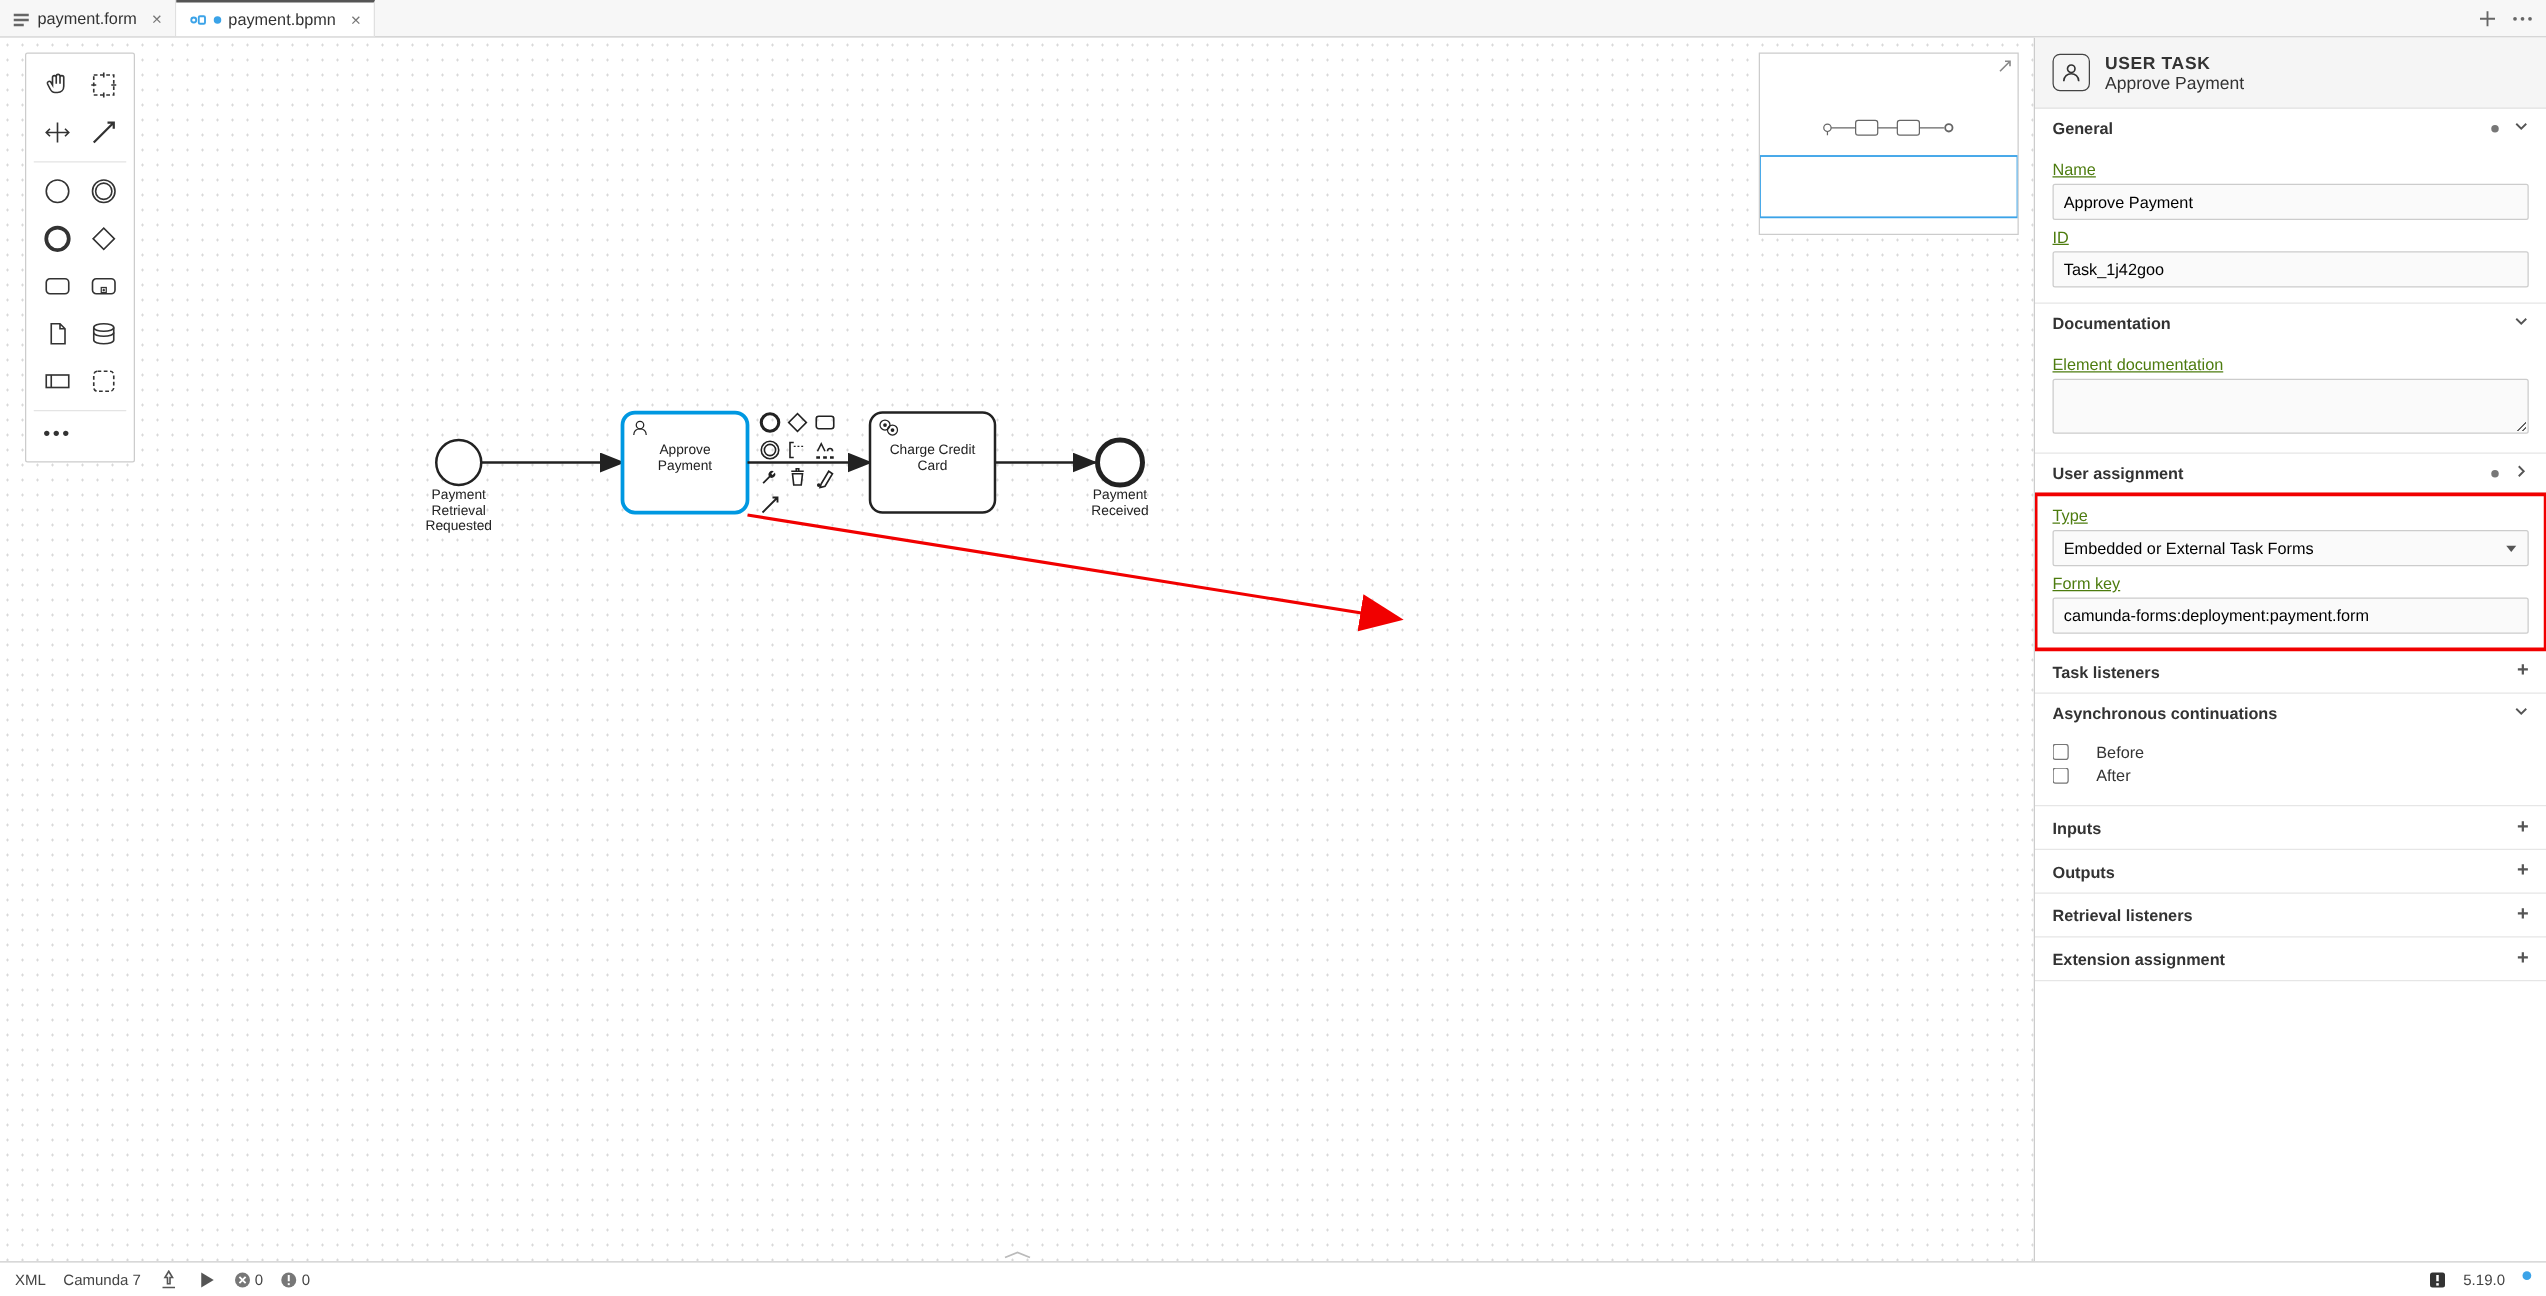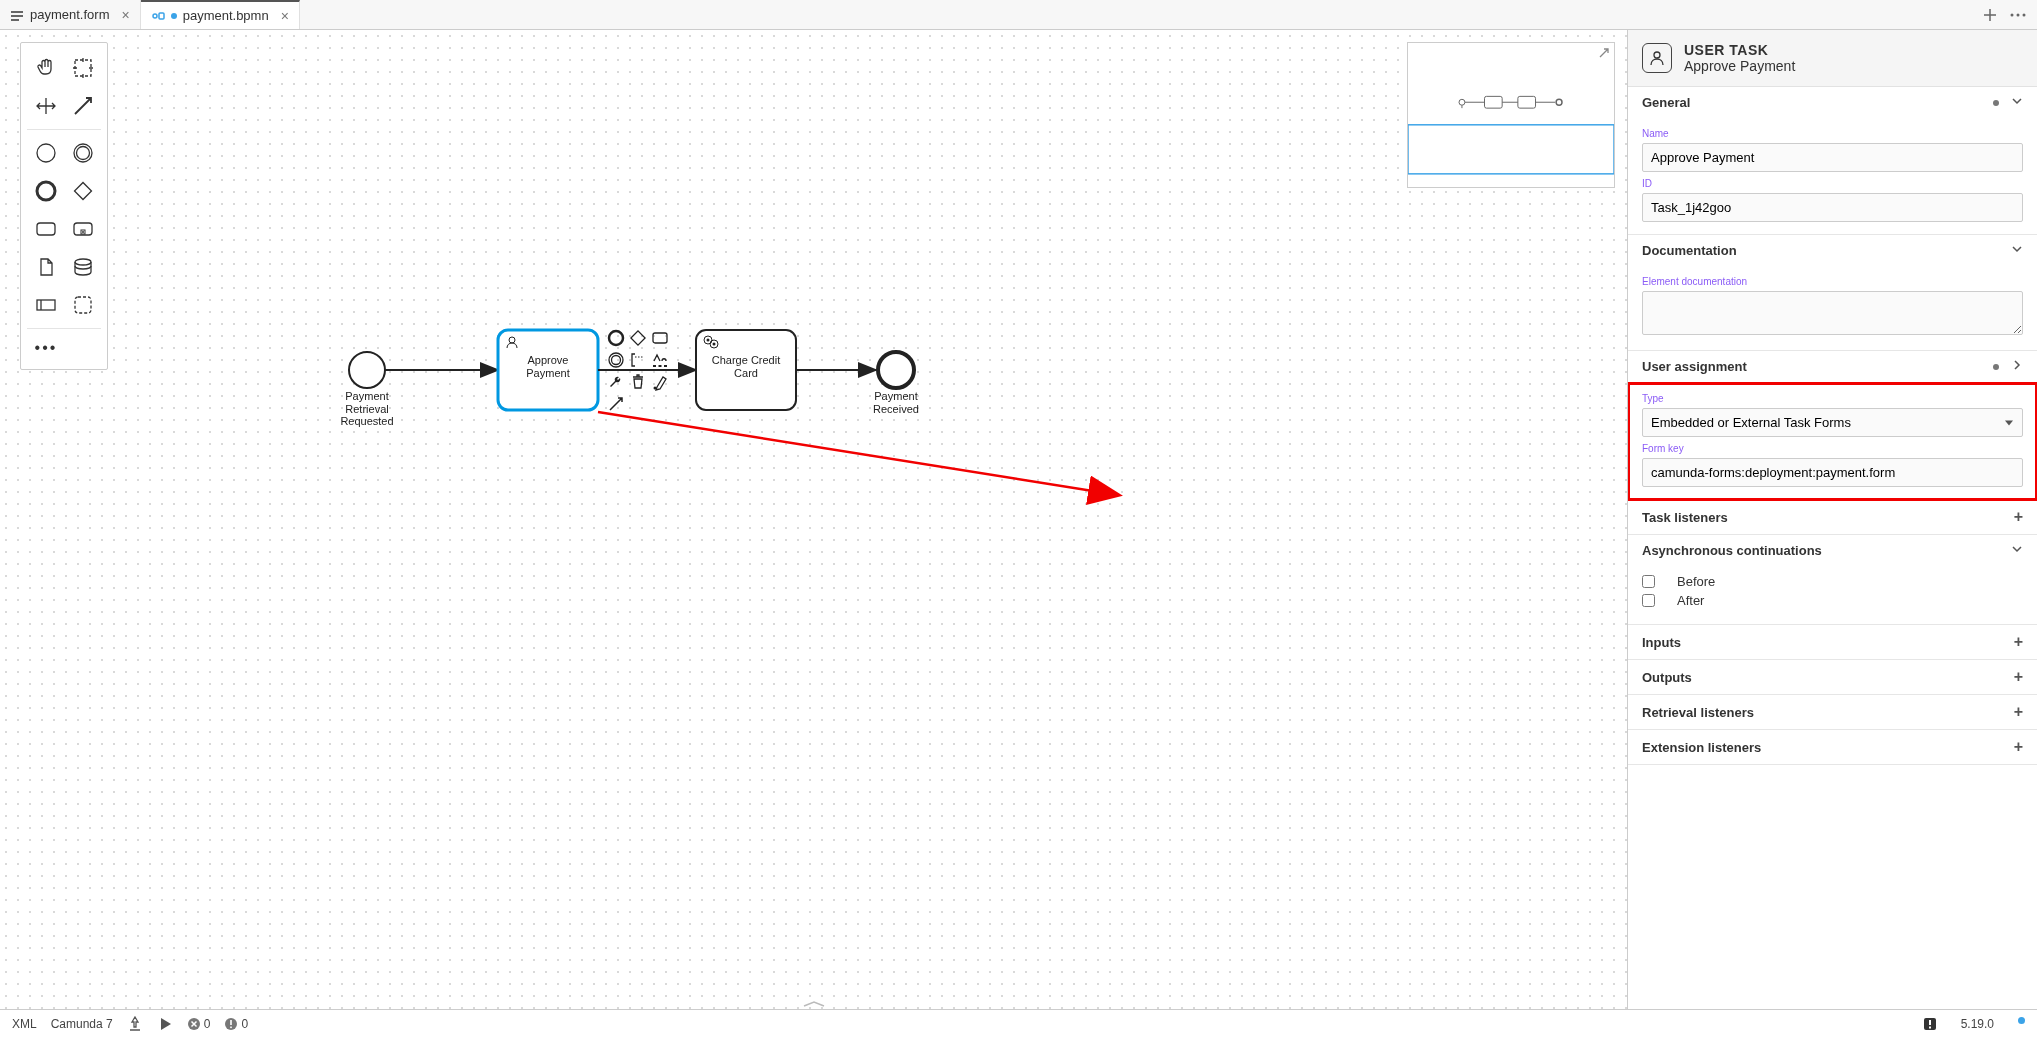--- a/index.html
+++ b/index.html
@@ -50,33 +50,33 @@
   .props-header .ht { font-size: 14px; font-weight: bold; letter-spacing: 0.5px; }
   .props-header .hn { font-size: 14px; }
 
   .section { border-bottom: 1px solid #e6e6e6; }
   .section-head { display: flex; align-items: center; padding: 8px 14px; cursor: pointer; }
   .section-head .title { font-weight: bold; font-size: 13px; flex: 1; }
   .section-head .dot { width: 6px; height: 6px; background: #777; border-radius: 50%; margin-right: 12px; }
   .section-head .chev { color: #555; }
   .section-head .plus { color: #555; font-size: 16px; font-weight: bold; }
   .section-body { padding: 4px 14px 12px; }
-  .field-label { font-size: 10px; color: #8b5cf6; margin: 6px 0 4px; display: block; }
+  .field-label { font-size: 13px; color: #4d7c0f; margin: 6px 0 4px; display: block; text-decoration: underline; }
   .field-input { width: 100%; padding: 6px 8px; border: 1px solid #ccc; border-radius: 2px; font-size: 13px; background: #fafafa; }
   textarea.field-input { resize: both; min-height: 44px; }
   select.field-input { appearance: none; background: #fafafa; }
   .select-wrap { position: relative; }
   .select-wrap::after { content: ""; position: absolute; right: 10px; top: 50%; width: 0; height: 0; border-left: 4px solid transparent; border-right: 4px solid transparent; border-top: 5px solid #555; transform: translateY(-50%); pointer-events: none; }
   .checkbox-row { display: flex; align-items: center; gap: 22px; margin: 4px 0; }
 
   .forms-highlight { outline: 3px solid #f10000; outline-offset: -2px; }
 
   
   .status-bar { height: 28px; border-top: 1px solid #ccc; background: #fff; display: flex; align-items: center; padding: 0 12px; gap: 14px; font-size: 12px; color: #444; }
-  .status-bar .sb-right { margin-left: auto; display: flex; align-items: flex-start; gap: 24px; }
+  .status-bar .sb-right { margin-left: auto; display: flex; align-items: flex-start; gap: 14px; }
   .status-bar .icon { display: inline-flex; align-items: center; }
 
   
   .bottom-handle { position: absolute; bottom: 0; left: 50%; transform: translateX(-50%); width: 40px; height: 10px; display: flex; align-items: center; justify-content: center; color: #bbb; cursor: ns-resize; z-index: 5; }
 
   
   .annotation-arrow { position: absolute; pointer-events: none; z-index: 25; }
 </style>
 </head>
 <body>
@@ -482,21 +482,21 @@
       </div>
     </div>
     <div class="section">
       <div class="section-head">
         <span class="title">Retrieval listeners</span>
         <span class="plus">+</span>
       </div>
     </div>
     <div class="section">
       <div class="section-head">
-        <span class="title">Extension listeners</span>
+        <span class="title">Extension assignment</span>
         <span class="plus">+</span>
       </div>
     </div>
   </div>
 
   <svg class="annotation-arrow" style="left:0;top:0;width:100%;height:100%;">
     <line x1="598" y1="382" x2="1118" y2="465" stroke="#f10000" stroke-width="2.5" marker-end="url(#redarrow)"></line>
   </svg>
 </div>
 

